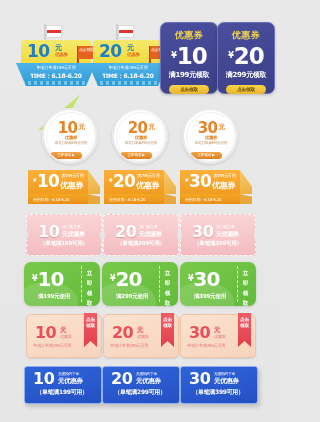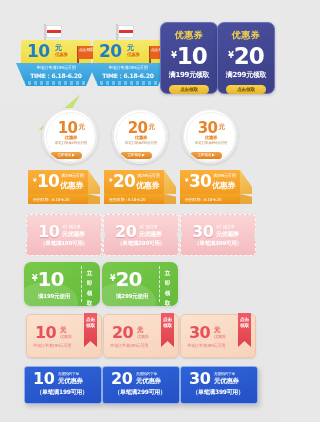--- a/index.html
+++ b/index.html
@@ -305,20 +305,27 @@
       <div class="dash"></div>
       <div class="btn">立即领取</div>
     </div>
     <div class="green k2">
       <div class="swirl"></div>
       <div class="amt"><i>¥</i><span>20</span></div>
       <div class="cond">满299元使用</div>
       <div class="dash"></div>
       <div class="btn">立即领取</div>
     </div>
+    <div class="green k3">
+      <div class="swirl"></div>
+      <div class="amt"><i>¥</i><span>30</span></div>
+      <div class="cond">满399元使用</div>
+      <div class="dash"></div>
+      <div class="btn">立即领取</div>
+    </div>
   </div>
 
   <div class="row6">
     <div class="peach k1">
       <div class="amt">10</div>
       <div class="unit">元</div>
       <div class="sub">优惠券</div>
       <div class="cond">单笔订单满199元可用</div>
       <div class="ribbon">
           <span>点击领取</span>

